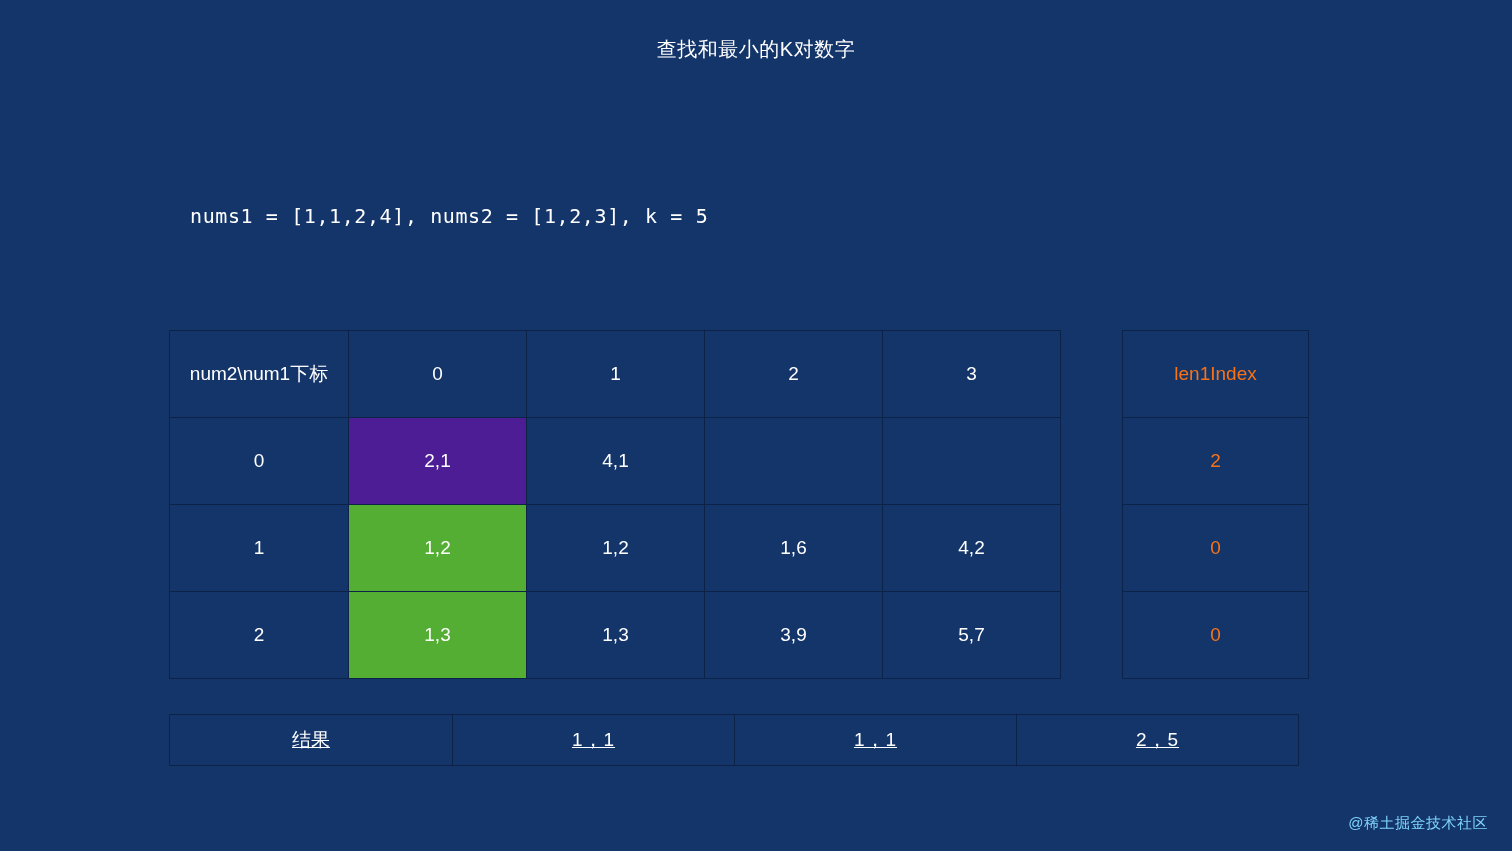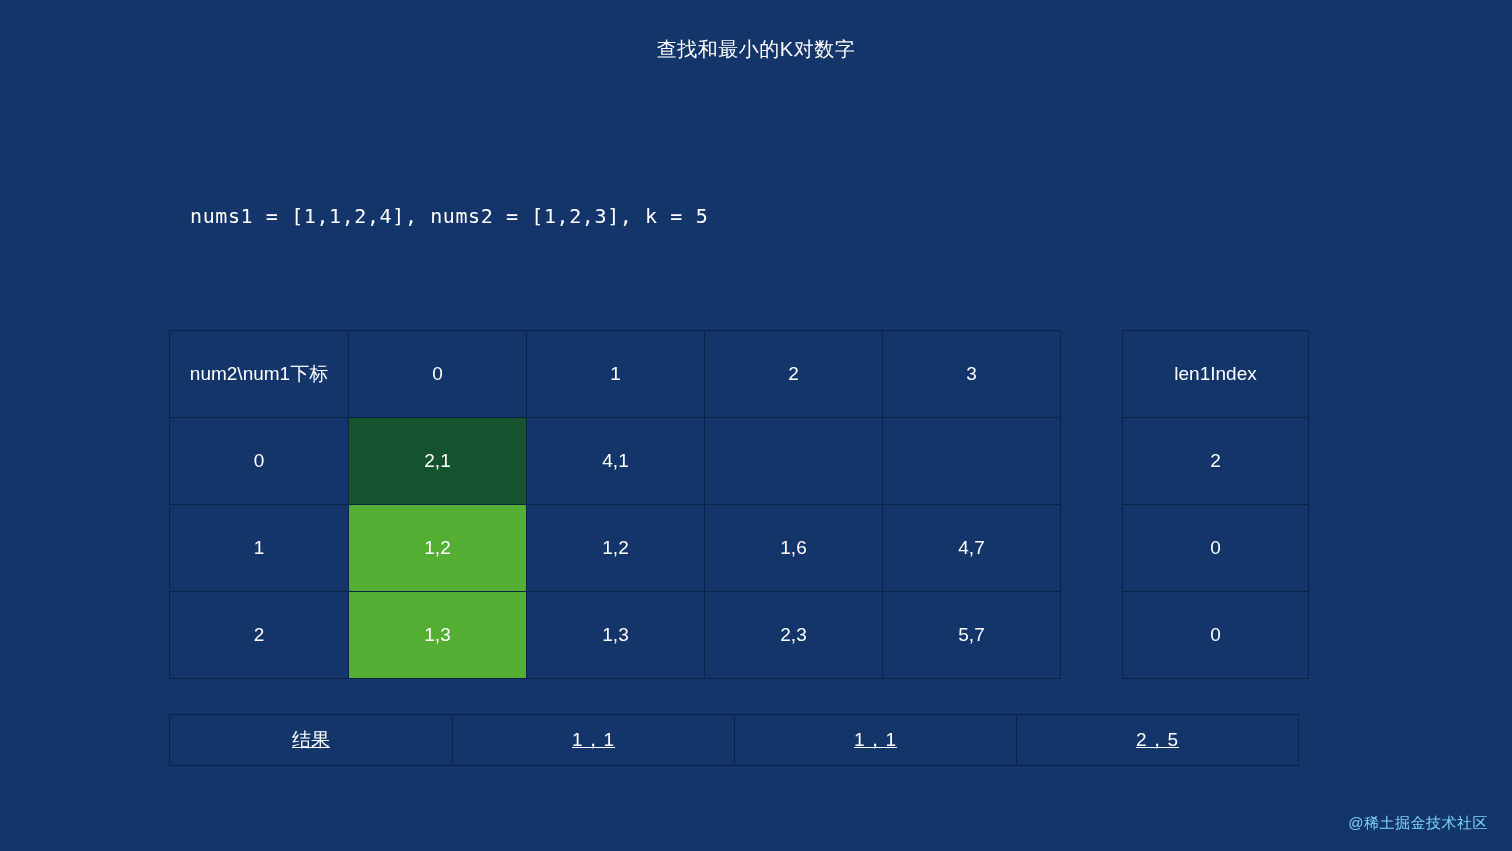--- a/index.html
+++ b/index.html
@@ -71,39 +71,39 @@
     padding: 0 4px;
     box-sizing: border-box;
   }
   .grid-table .col-head { width: 179px; }
   .grid-table .col-d    { width: 178px; }
   .grid-table .hdr-corner {
     font-size: 19px;
     line-height: 28px;
     padding: 0 12px;
   }
-  td.cell-red   { background: #14532d; }
+  td.cell-red   { background: #4c1d95; }
   td.cell-green { background: #53ae33; }
 
   
   .side-table {
     position: absolute;
     left: 1122px;
     top: 330px;
     width: 187px;
     border-collapse: collapse;
     table-layout: fixed;
   }
   .side-table td {
     border: 1px solid #0c2246;
     text-align: center;
     vertical-align: middle;
     font-size: 19px;
     line-height: 26px;
-    color: #ffffff;
+    color: #f97316;
     height: 87px;
     box-sizing: border-box;
   }
 
   
   .result-table {
     position: absolute;
     left: 169px;
     top: 714px;
     width: 1130px;
@@ -162,28 +162,28 @@
         <td class="col-d">4,1</td>
         <td class="col-d"></td>
         <td class="col-d"></td>
       </tr>
 
       <tr>
         <td class="col-head">1</td>
         <td class="col-d cell-green">1,2</td>
         <td class="col-d">1,2</td>
         <td class="col-d">1,6</td>
-        <td class="col-d">4,7</td>
+        <td class="col-d">4,2</td>
       </tr>
 
       <tr>
         <td class="col-head">2</td>
         <td class="col-d cell-green">1,3</td>
         <td class="col-d">1,3</td>
-        <td class="col-d">2,3</td>
+        <td class="col-d">3,9</td>
         <td class="col-d">5,7</td>
       </tr>
     </tbody>
   </table>
 
   <table class="side-table">
     <tbody>
       <tr>
         <td>len1Index</td>
       </tr>

